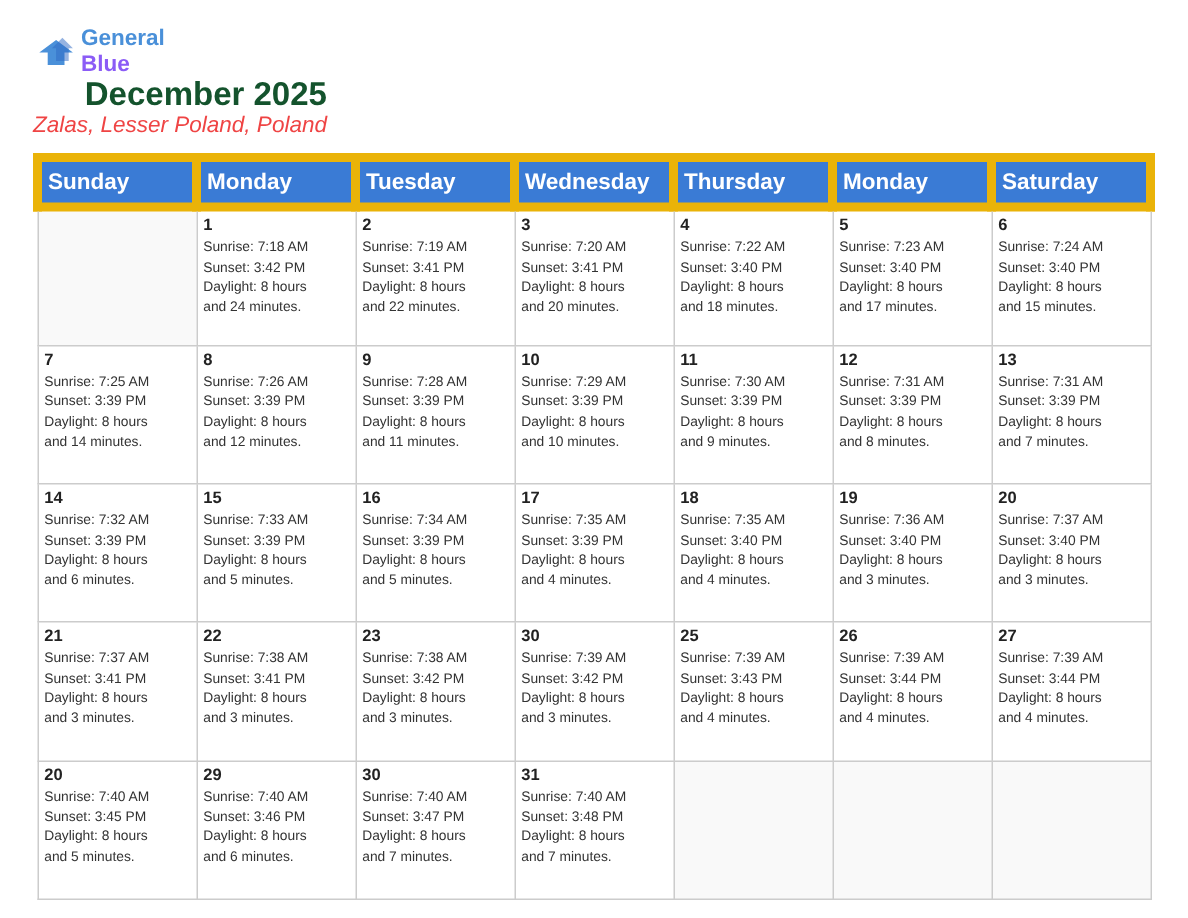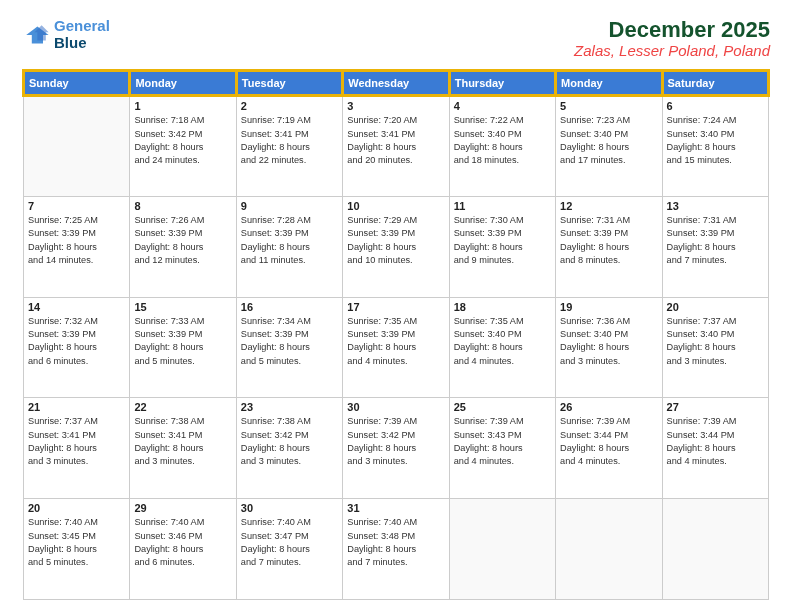--- a/index.html
+++ b/index.html
@@ -15,20 +15,21 @@
       height: 612px;
       padding: 18px 22px 12px 22px;
       display: flex;
       flex-direction: column;
     }
     .header {
       display: flex;
       justify-content: space-between;
       align-items: flex-start;
       margin-bottom: 10px;
+      flex-direction: column;
     }
     .logo {
       display: flex;
       align-items: center;
       gap: 4px;
     }
     .logo-text {
       font-size: 15px;
       font-weight: bold;
       color: #333;
@@ -58,25 +59,25 @@
     .calendar {
       flex: 1;
       border: 1px solid #ccc;
       border-collapse: collapse;
       width: 100%;
       table-layout: fixed;
     }
     .calendar th {
       background-color: #3a7bd5;
       color: #fff;
-      font-size: 11px;
+      font-size: 15px;
       font-weight: bold;
       padding: 5px 4px;
       text-align: left;
-      border: 3px solid #eab308;
+      border: 6px solid #eab308;
     }
     .calendar td {
       vertical-align: top;
       border: 1px solid #ccc;
       padding: 3px 4px;
       font-size: 9.2px;
       color: #333;
       background: #fff;
       height: 88px;
     }
@@ -101,21 +102,21 @@
 <div class="page">
   <div class="header">
     <div class="logo">
       <svg class="logo-icon" viewBox="0 0 40 40">
         <rect x="0" y="0" width="40" height="40" rx="4" fill="white"></rect>
         <polygon points="22,8 38,20 30,20 30,32 14,32 14,20 6,20" fill="#4a90d9"></polygon>
         <polygon points="28,6 38,16 34,16 34,28 22,28 22,16 18,16" fill="#2d68c4" opacity="0.5"></polygon>
       </svg>
       <div class="logo-text">
         <div><span>General</span></div>
-        <div><span style="color:#0c4a6e">Blue</span></div>
+        <div><span style="color:#8b5cf6">Blue</span></div>
       </div>
     </div>
     <div class="title-block">
       <div class="month-title">December 2025</div>
       <div class="location">Zalas, Lesser Poland, Poland</div>
     </div>
   </div>
   <table class="calendar">
     <thead>
       <tr>

